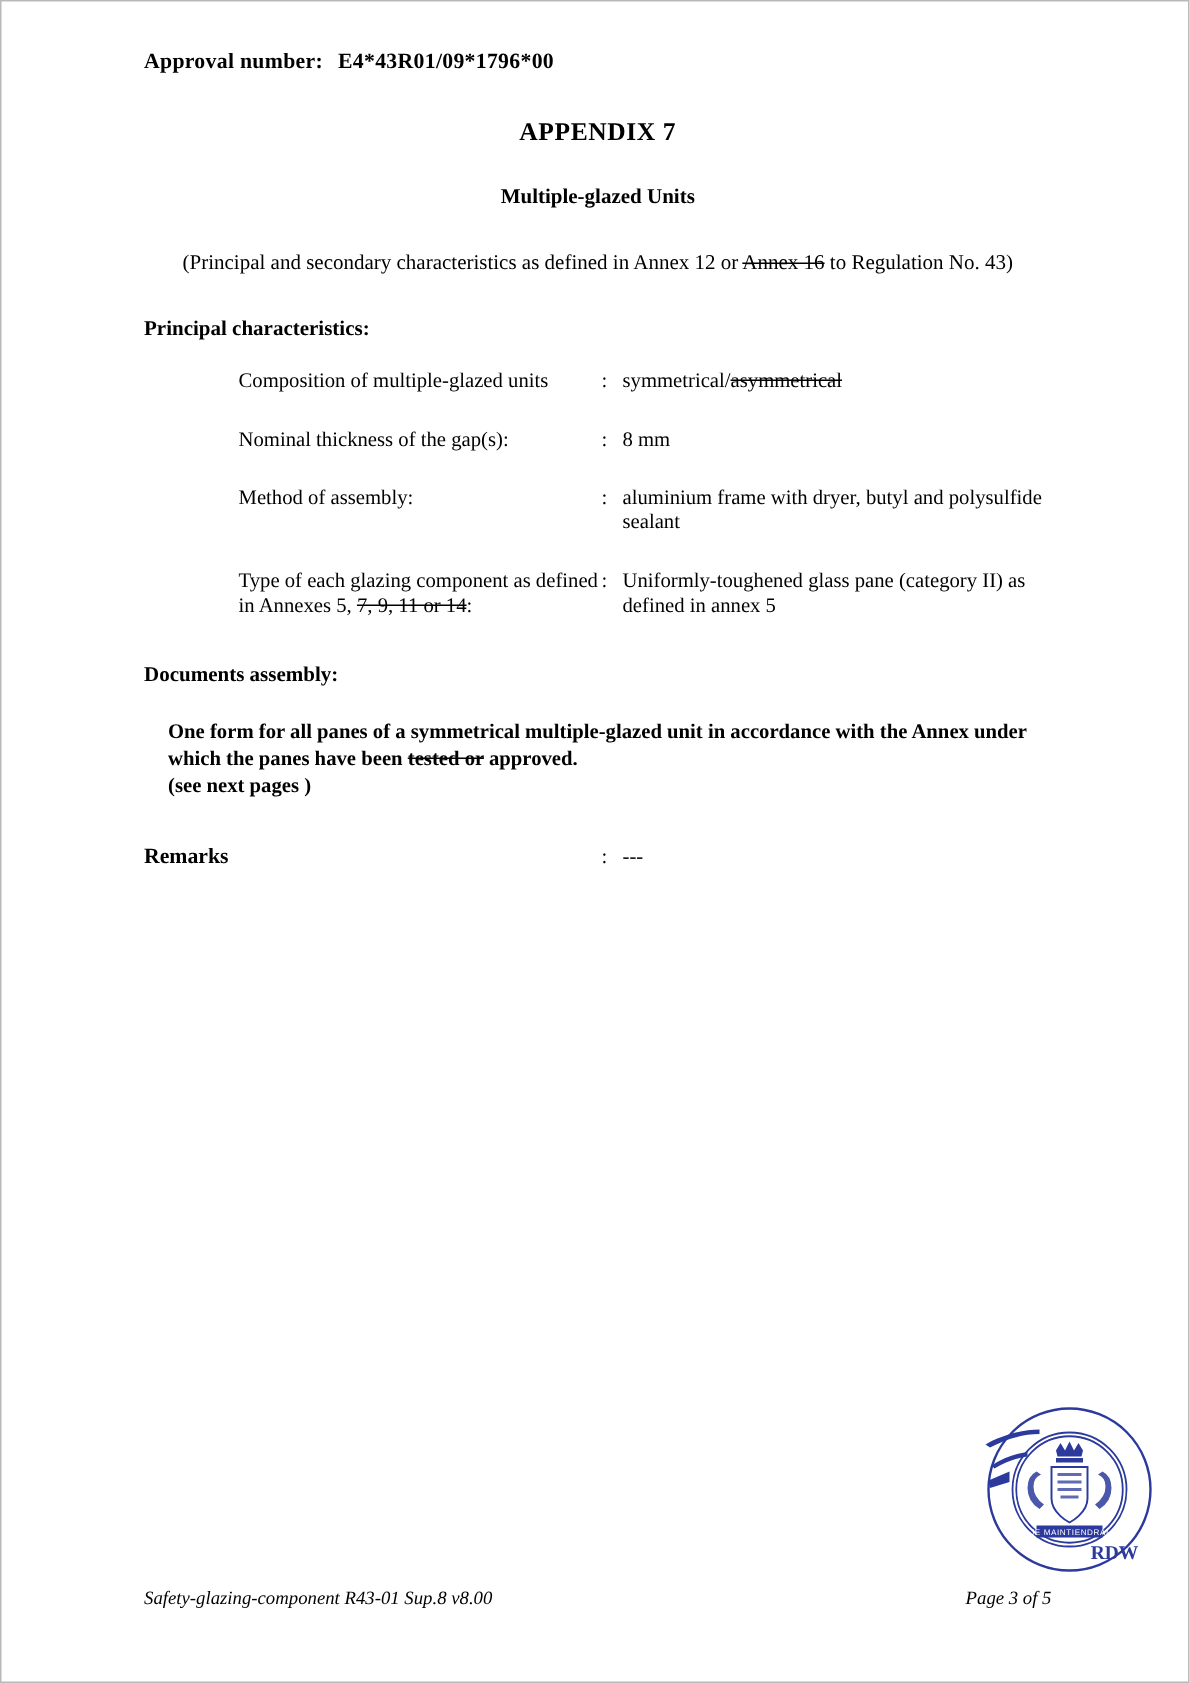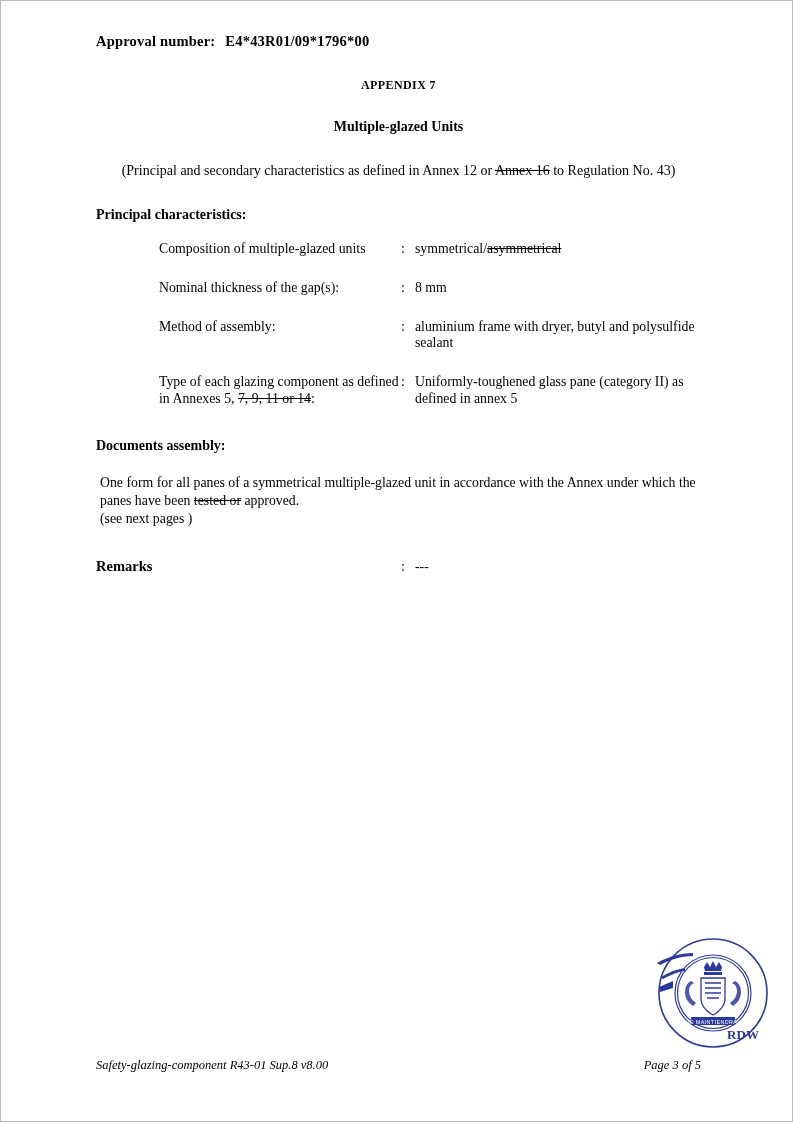--- a/index.html
+++ b/index.html
@@ -36,21 +36,21 @@
     letter-spacing: 0.2px;
     margin: 0 0 28px 0;
   }
   .approval .num {
     margin-left: 10px;
     margin-top: 16px;
   }
   .title {
     text-align: center;
     font-weight: bold;
-    font-size: 12px;
+    font-size: 17px;
     margin: 16px 0 26px 0;
     letter-spacing: 0.4px;
   }
   .subtitle {
     text-align: center;
     font-weight: bold;
     font-size: 14px;
     margin: 0 0 28px 0;
   }
   .charline {
@@ -81,21 +81,22 @@
   td.colon { width: 14px; }
   td.value { width: 284px; }
   .docs-head {
     font-weight: bold;
     font-size: 14px;
     margin: 8px 0 20px 0;
   }
   .para {
     font-size: 13.8px;
     line-height: 1.30;
-    margin: 0 0 14px 4px;
+    margin: 0 0 14px 16px;
+    font-weight: bold;
   }
   .para.struck {
     margin-top: 22px;
   }
   .remarks-row {
     margin-top: 30px;
     display: flex;
     align-items: baseline;
   }
   .remarks-label {

